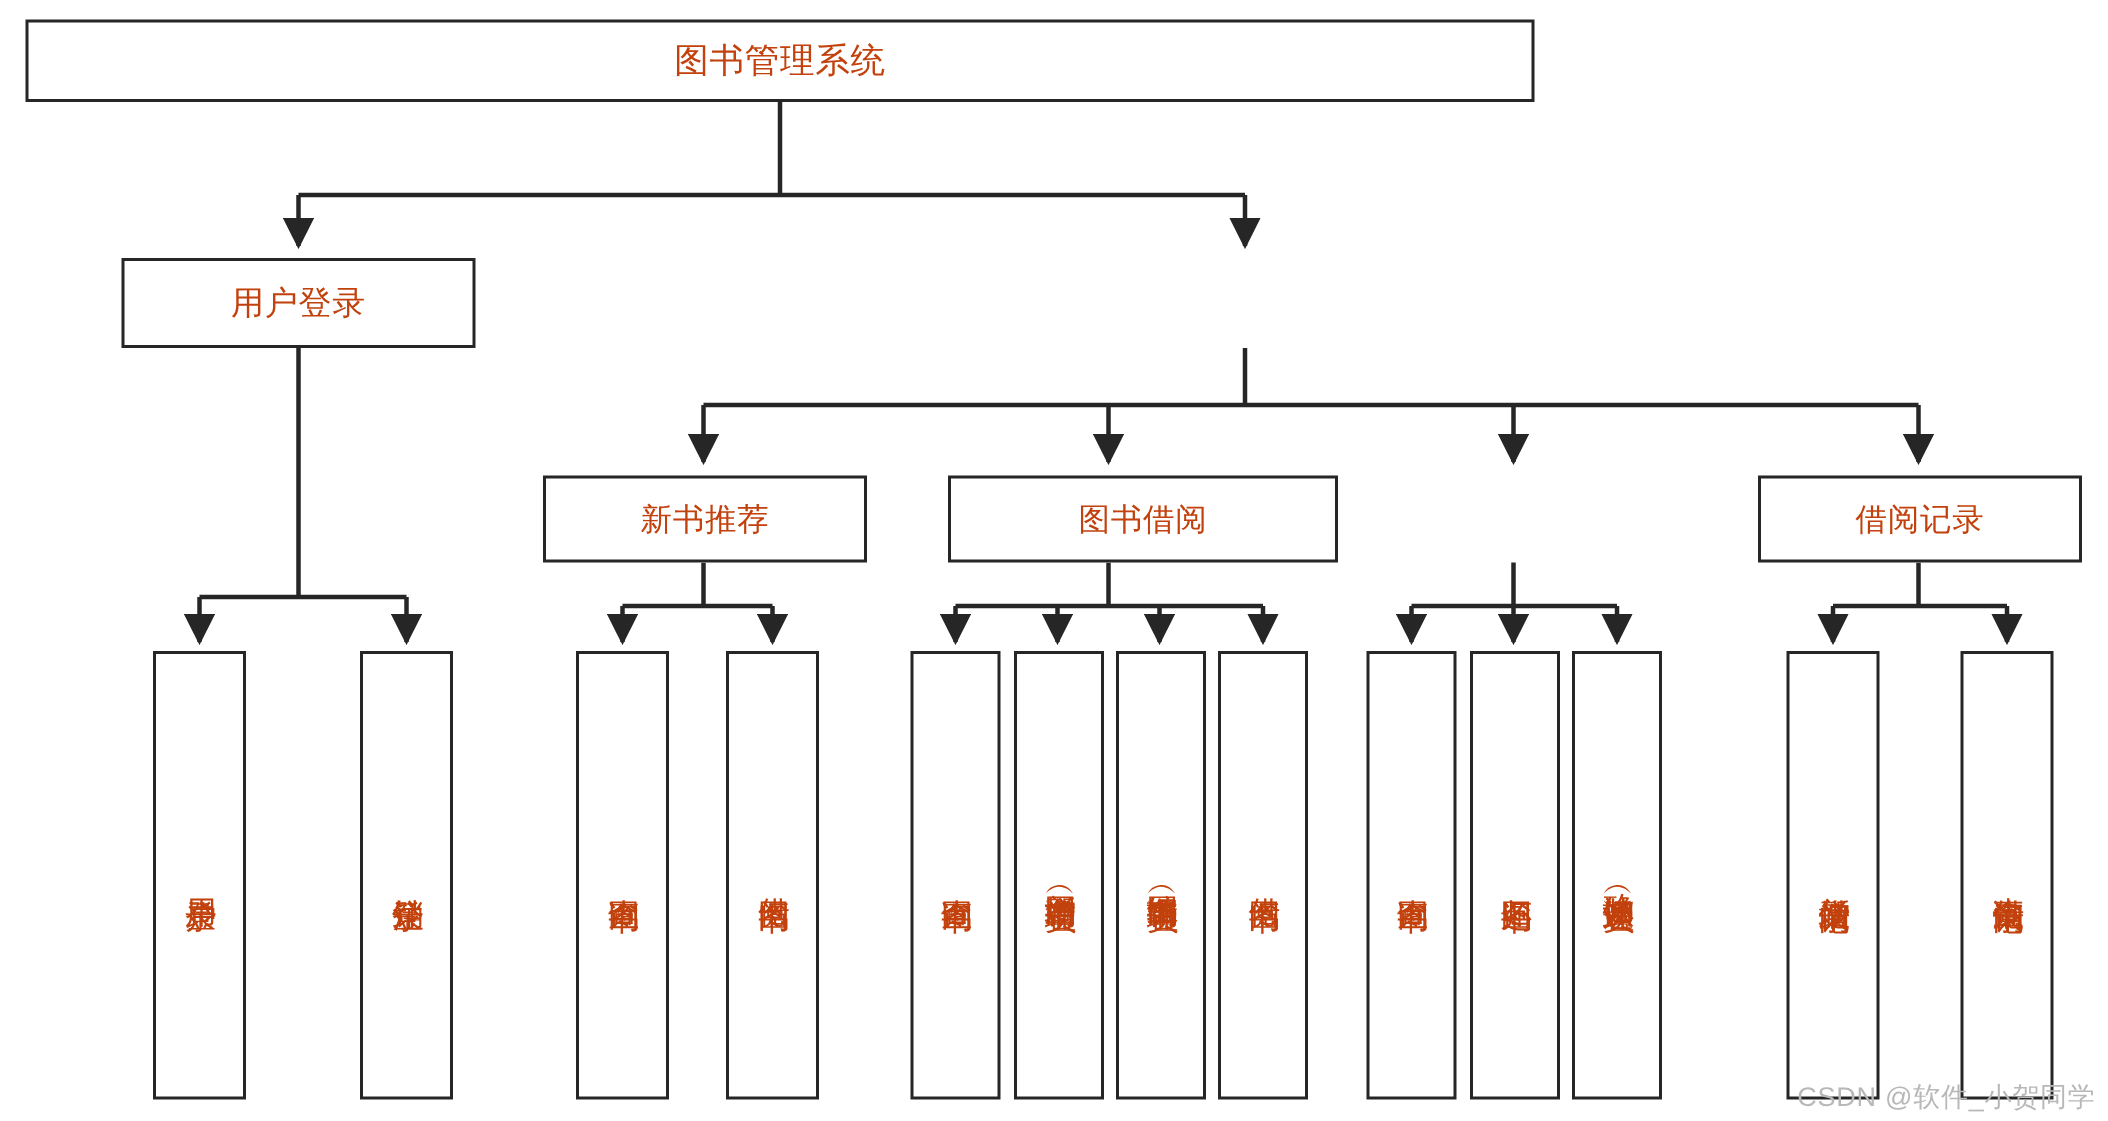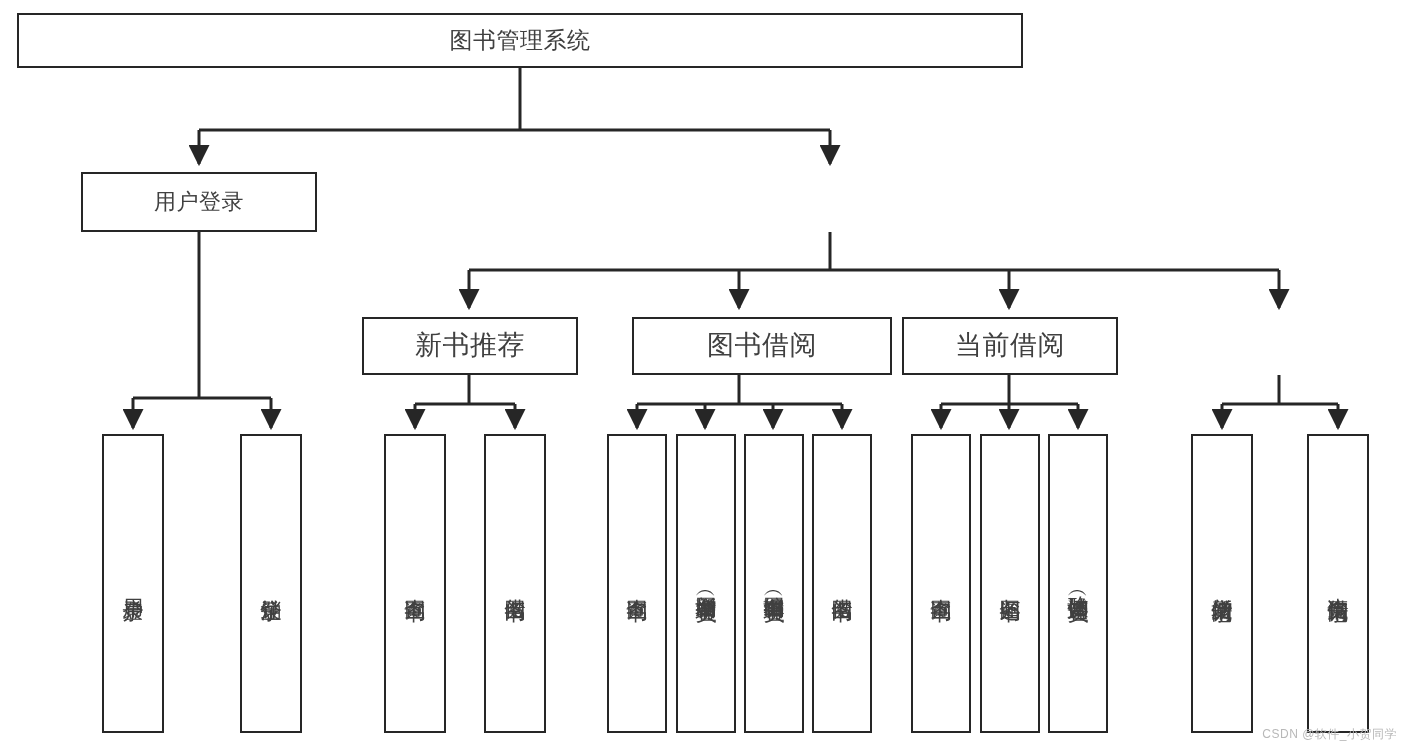--- a/index.html
+++ b/index.html
@@ -27,57 +27,57 @@
     pointer-events: none;
   }
   .node {
     position: absolute;
     box-sizing: border-box;
     background: #ffffff;
     border: 2px solid #262626;
     display: flex;
     align-items: center;
     justify-content: center;
-    color: #404040;
+    color: #c2410c;
   }
   .node .node-label {
     display: block;
     text-align: center;
     line-height: 1.18;
     letter-spacing: 0.5px;
   }
   .node.root {
     font-size: 23px;
   }
   .node.level2 {
     font-size: 22px;
   }
   .node.level3 {
-    font-size: 27px;
+    font-size: 21px;
     font-family: Liberation Serif, serif;
   }
   .node.leaf {
     font-size: 21px;
     align-items: center;
     justify-content: center;
     padding: 4px 0;
   }
   .node.leaf .node-label {
     writing-mode: vertical-rl;
     text-orientation: upright;
     line-height: 1.05;
     letter-spacing: 1px;
     white-space: nowrap;
     max-height: 100%;
   }
   #watermark {
     position: absolute;
     right: 8px;
     bottom: 4px;
-    font-size: 12px;
+    font-size: 18px;
     color: #b8b8b8;
     letter-spacing: 0.5px;
     white-space: nowrap;
     pointer-events: none;
   }
 </style>
 </head>
 <body>
 
 <div id="diagram-root">
@@ -139,22 +139,22 @@
   <div class="node level2" style="left:81px; top:172px; width:236px; height:60px;">
     <span class="node-label">用户登录</span>
   </div>
 
   <div class="node level3" style="left:362px; top:317px; width:216px; height:58px;">
     <span class="node-label">新书推荐</span>
   </div>
   <div class="node level3" style="left:632px; top:317px; width:260px; height:58px;">
     <span class="node-label">图书借阅</span>
   </div>
-  <div class="node level3" style="left:902px; top:317px; width:216px; height:58px;">
-    <span class="node-label">当前借阅</span>
+  <div class="node level3" style="left:1172px; top:317px; width:216px; height:58px;">
+    <span class="node-label">借阅记录</span>
   </div>
 
   <div class="node leaf" style="left:102px; top:434px; width:62px; height:299px;">
     <span class="node-label">用户登录</span>
   </div>
   <div class="node leaf" style="left:240px; top:434px; width:62px; height:299px;">
     <span class="node-label">注销登录</span>
   </div>
 
   <div class="node leaf" style="left:384px; top:434px; width:62px; height:299px;">

